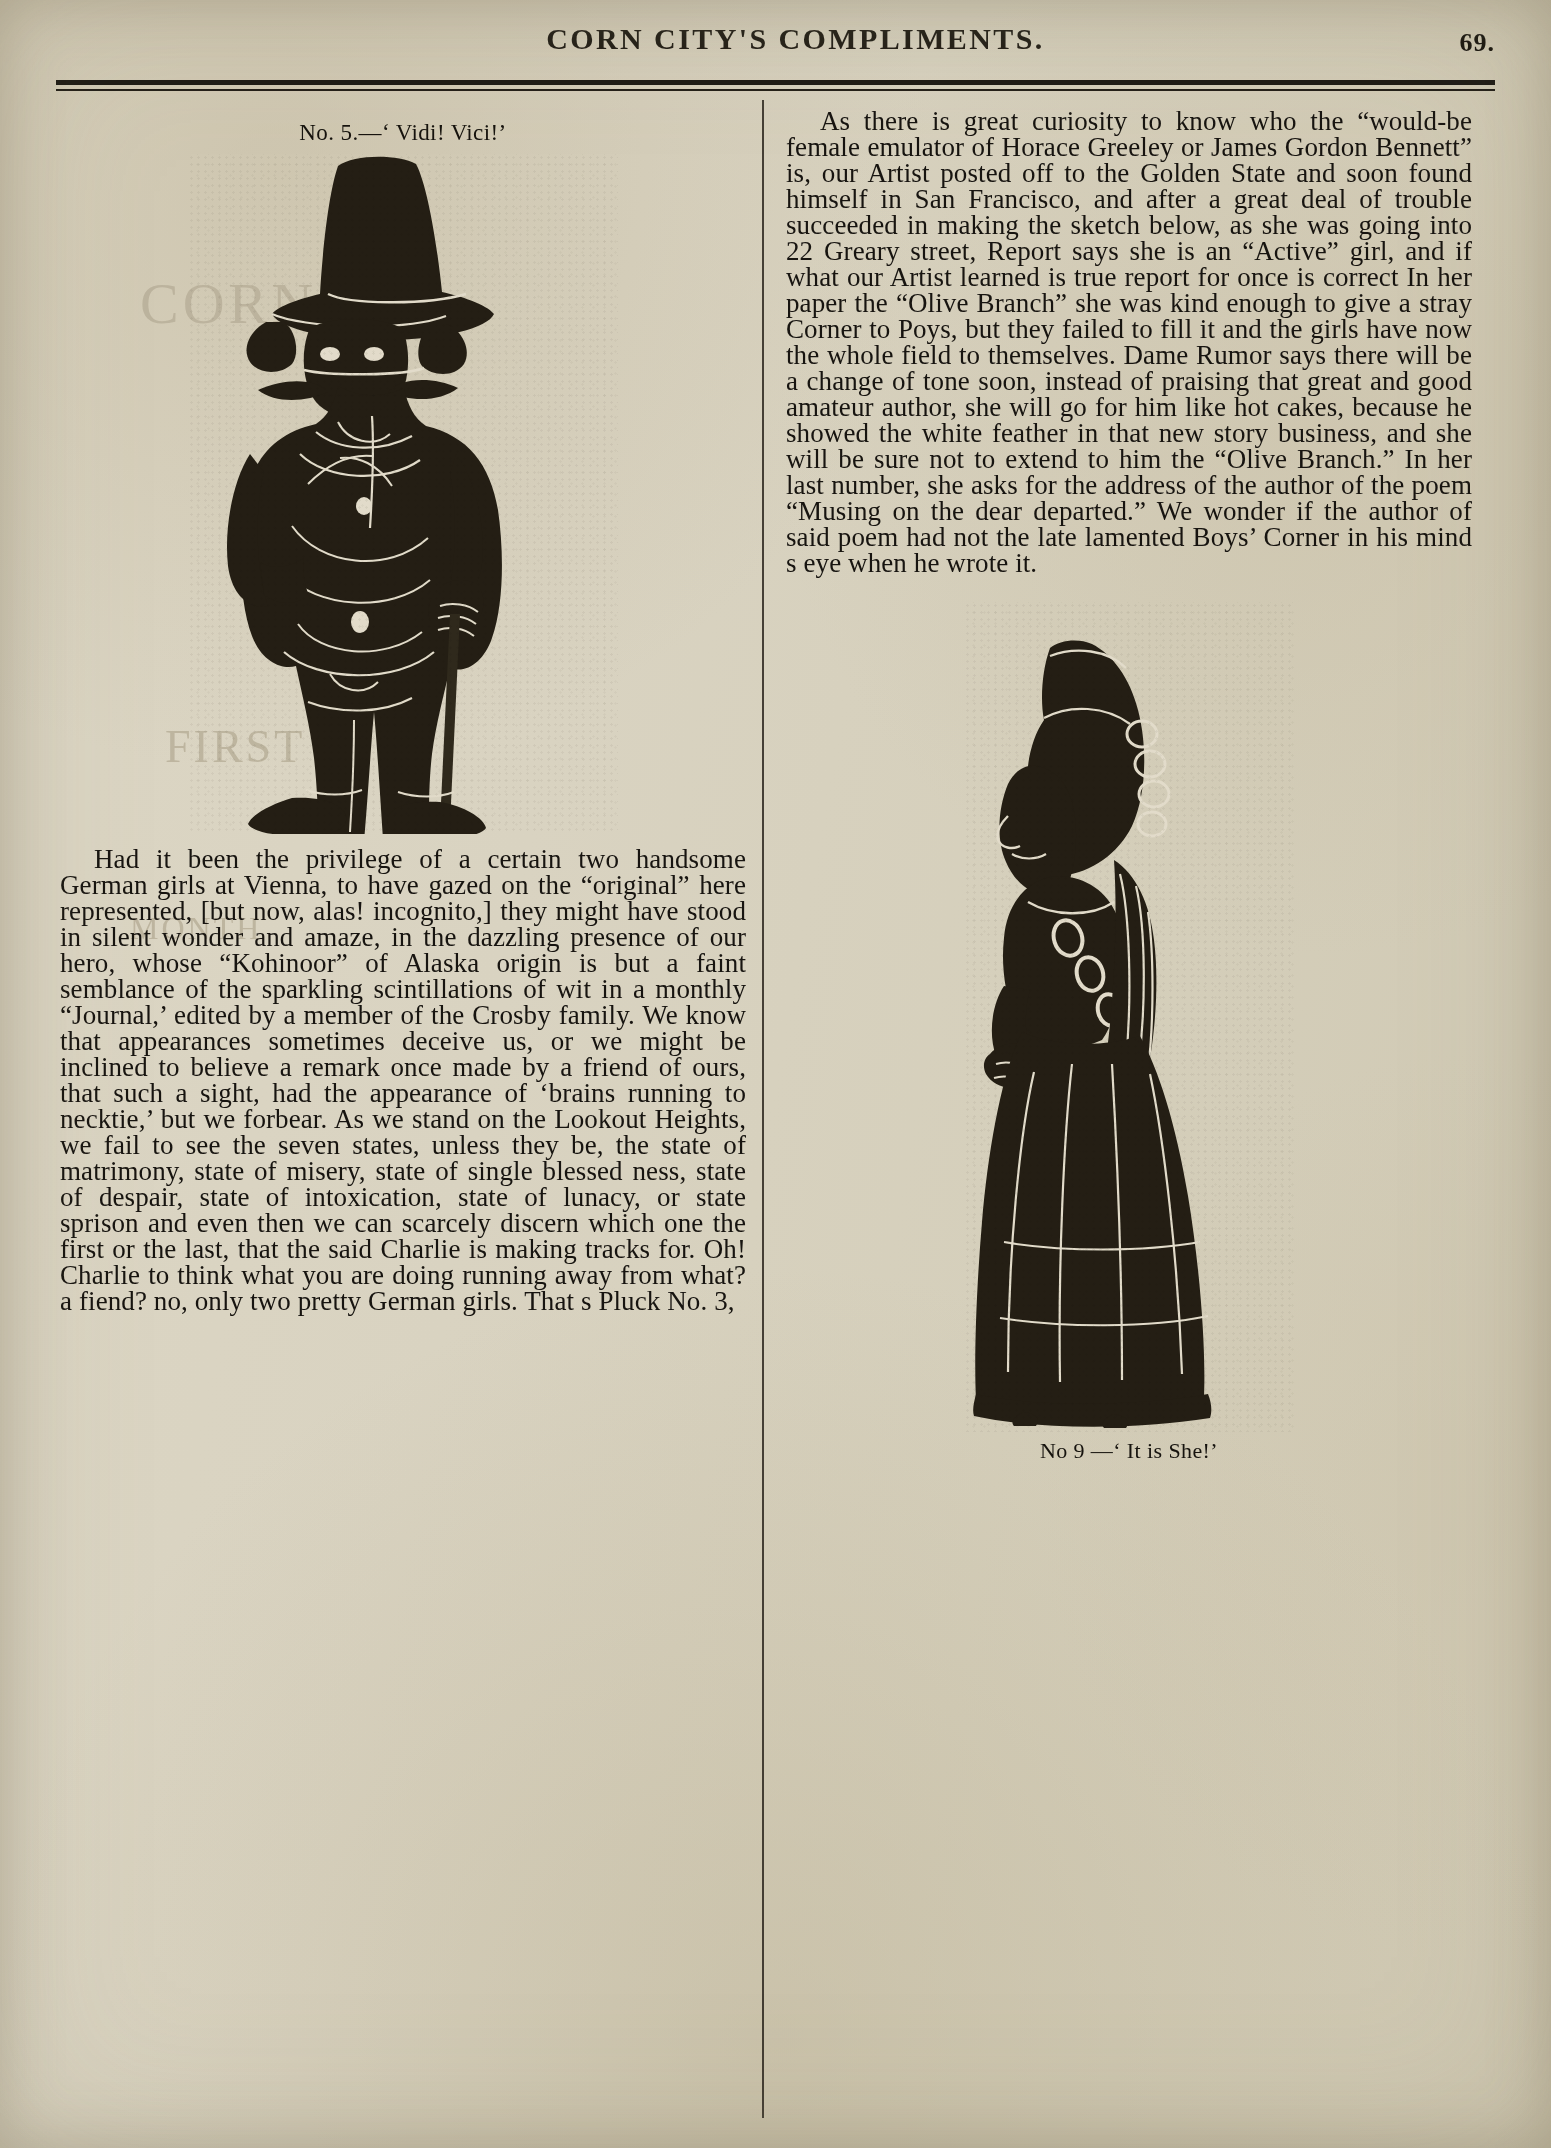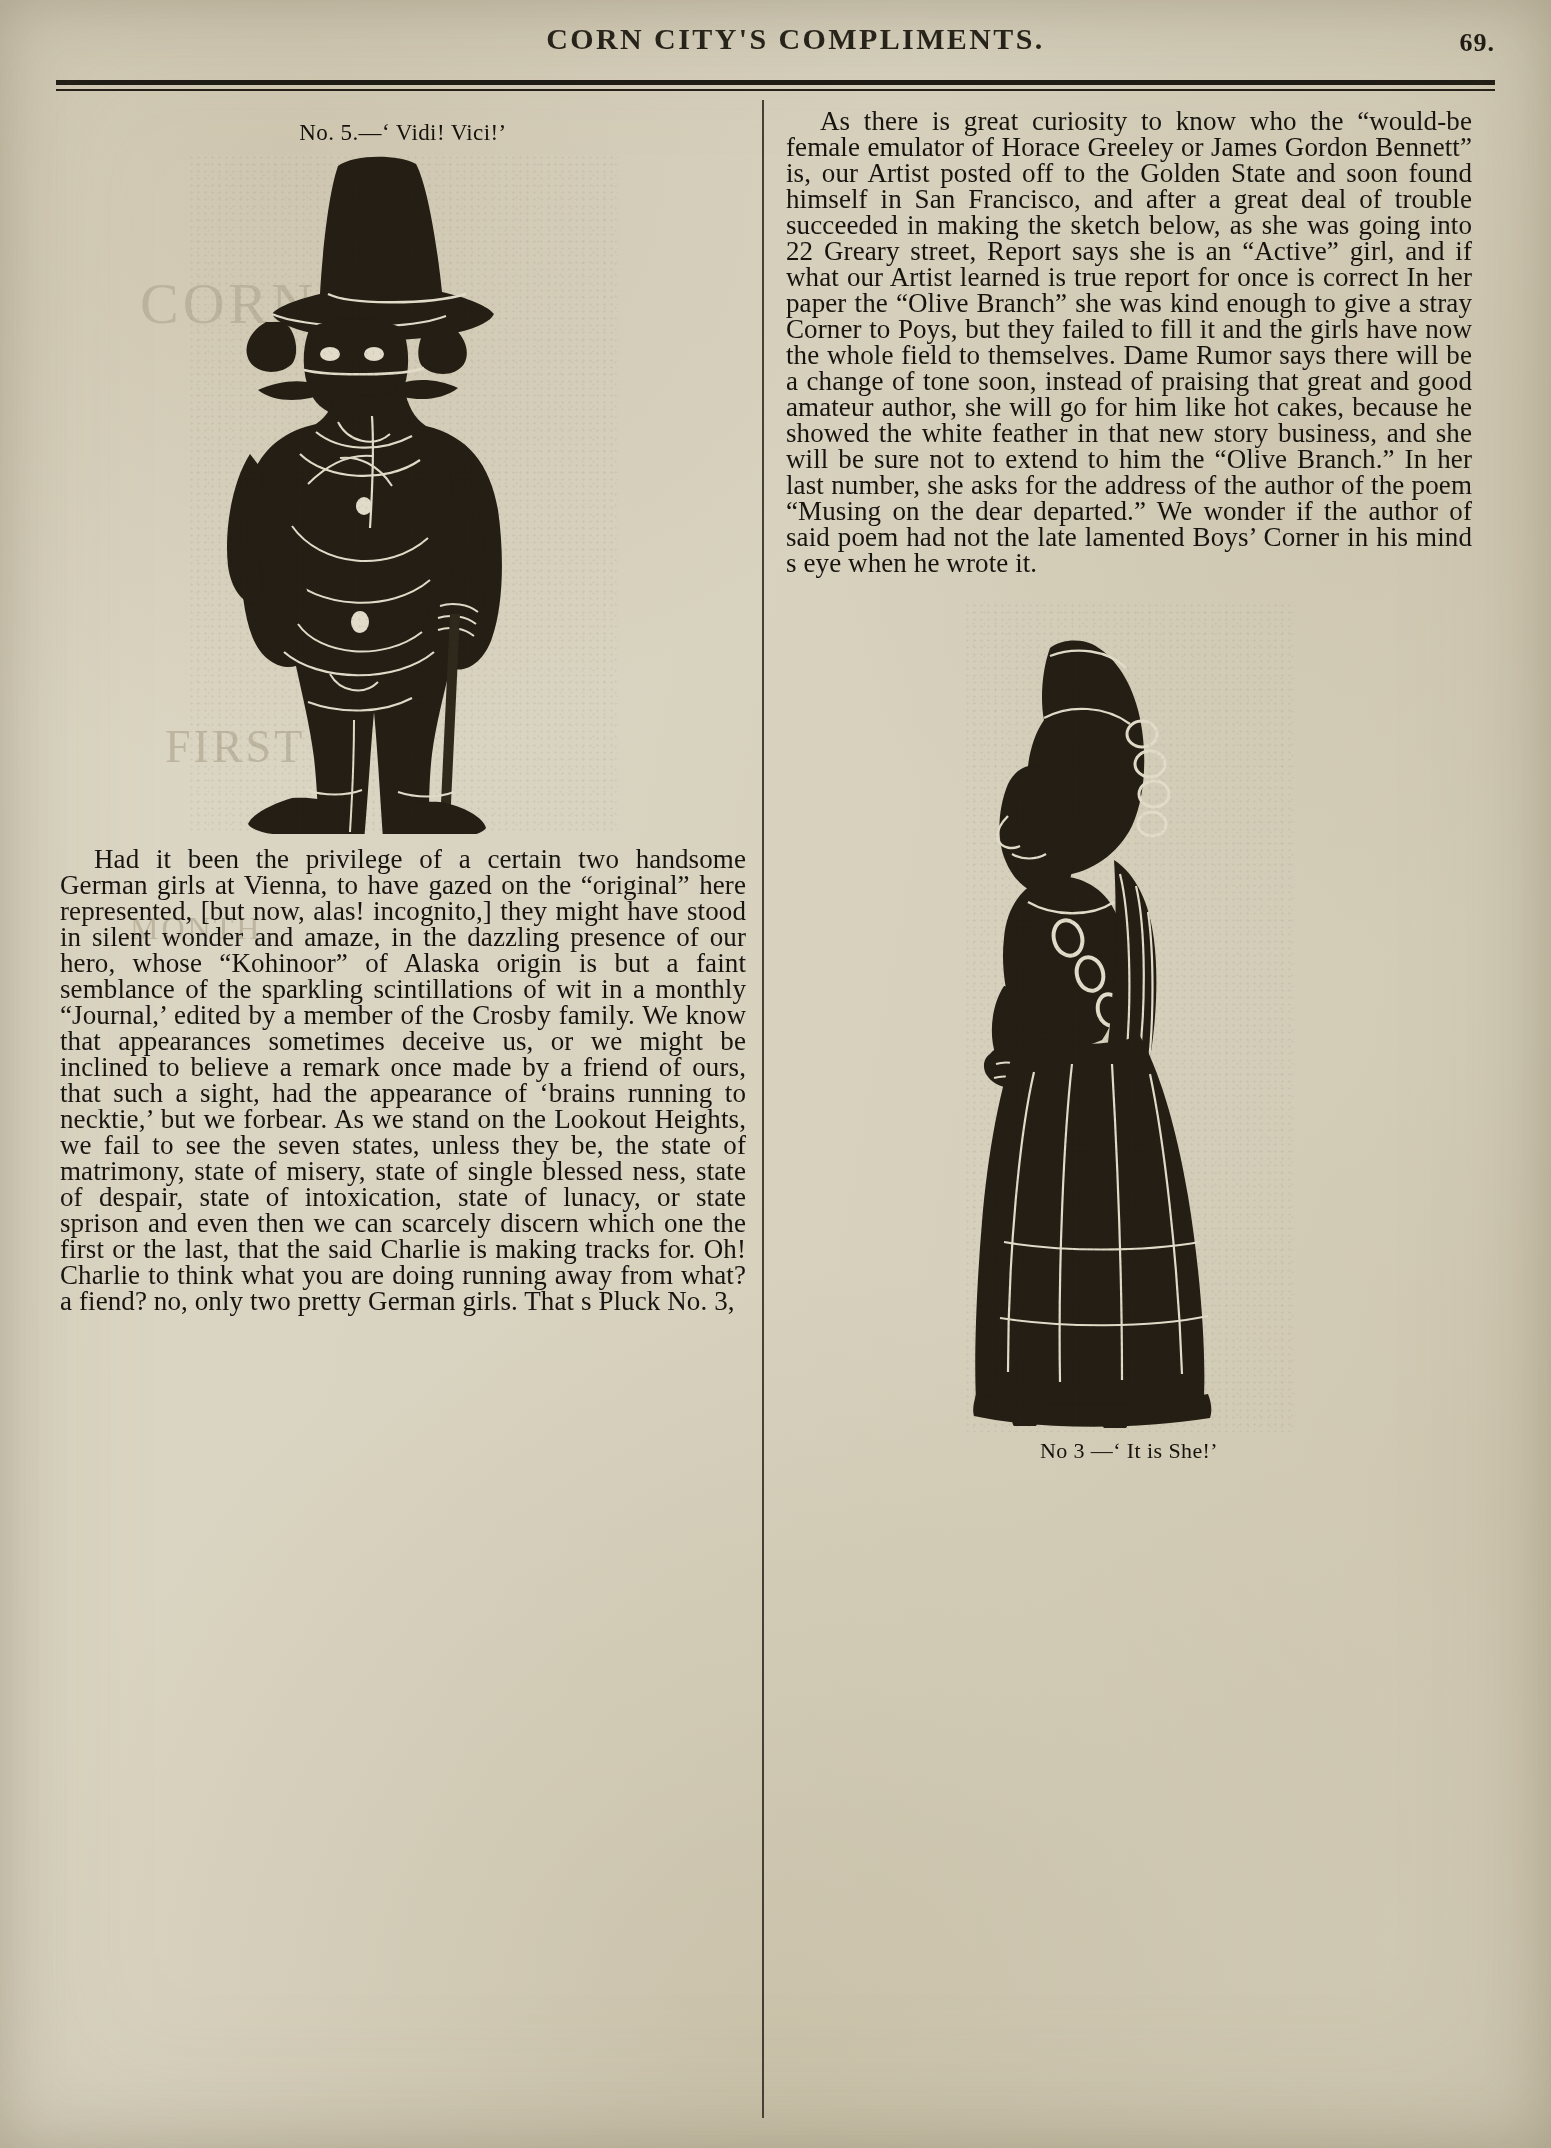--- a/index.html
+++ b/index.html
@@ -267,18 +267,18 @@
         <path class="line" stroke-width="2" d="M36 716 c62 10 150 10 208 -2"></path>
 
         <path class="ink" d="M12 792 c60 14 166 12 232 0 c4 10 4 18 2 24 c-76 12 -170 12 -236 -2 c-2 -6 0 -14 2 -22 z"></path>
 
         <path class="ink" d="M60 810 c-10 4 -14 10 -10 14 l22 0 c4 -6 2 -12 -12 -14 z"></path>
         <path class="ink" d="M150 812 c-10 4 -14 10 -10 14 l22 0 c4 -6 2 -12 -12 -14 z"></path>
       </svg>
       <div class="grain"></div>
     </div>
 
-    <div class="fig-caption cap-bottom">No  3 —‘ It is She!’</div>
+    <div class="fig-caption cap-bottom">No  9 —‘ It is She!’</div>
   </div>
 
 </div>
 
 <div class="edge-shade"></div>
 
 </body></html>

